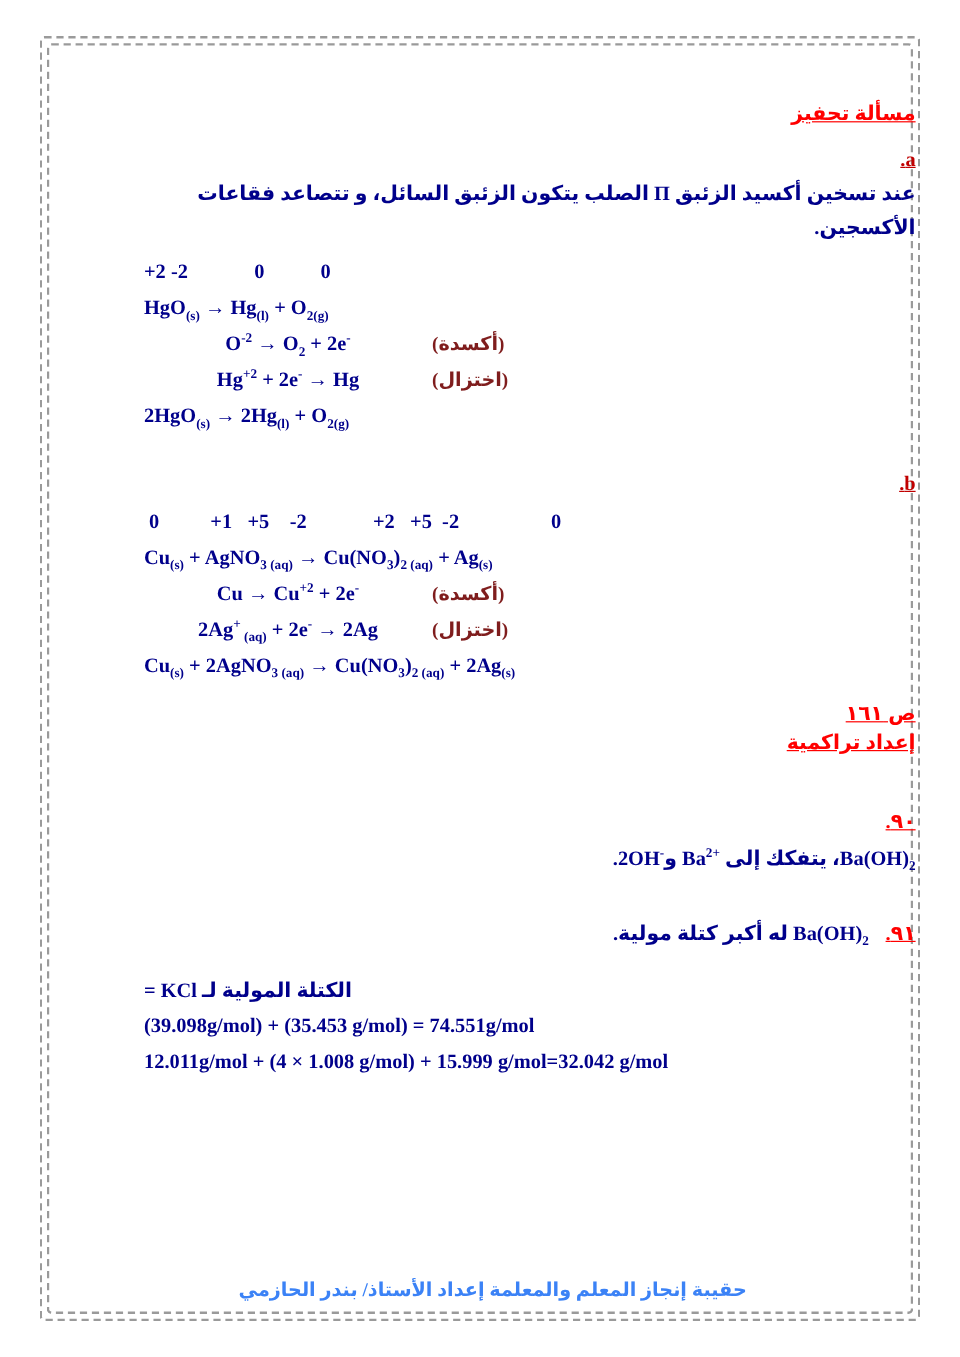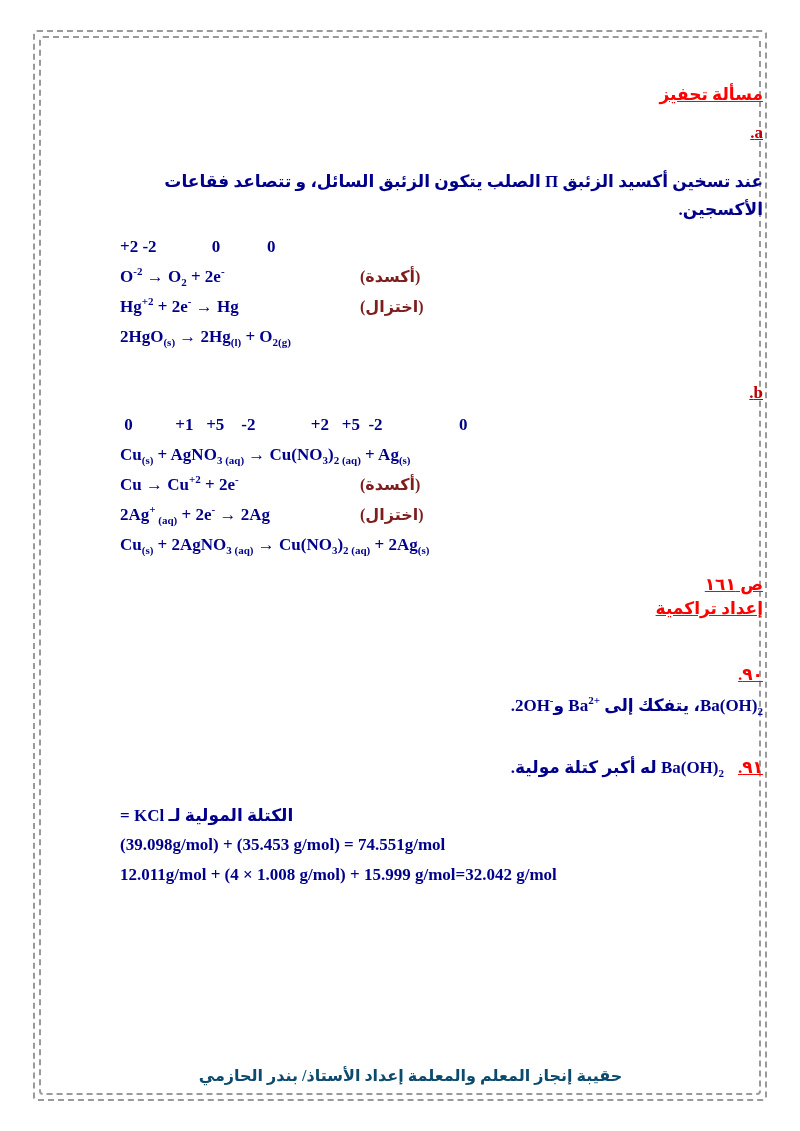--- a/index.html
+++ b/index.html
@@ -20,50 +20,51 @@
 
   .h-red{color:#ff0000;font-size:17px;line-height:22px;text-decoration:underline;}
   .h-part{color:#c00000;font-size:17px;line-height:22px;text-decoration:underline;}
   .h-red-inline{color:#ff0000;font-size:17px;text-decoration:underline;margin-inline-end:10px;}
 
   .intro{color:#00008b;font-size:17px;line-height:28px;margin:0;}
   .txt{color:#00008b;font-size:17px;line-height:28px;}
 
   .eq{color:#00008b;font-size:17px;line-height:30px;}
   .ox{white-space:pre;}
-  .eq-row{display:flex;align-items:baseline;}
+  .eq-row{display:flex;align-items:baseline;text-align:center;}
   .eqcol{min-width:240px;}
   .eq-label{color:#7f1d1d;font-size:16px;direction:rtl;}
   sub{font-size:11px;line-height:0;}
   sup{font-size:11px;line-height:0;}
 
-  .mt2{margin-top:2px}.mt6{margin-top:6px}.mt8{margin-top:8px}.mt10{margin-top:24px}
+  .mt2{margin-top:2px}.mt6{margin-top:6px}.mt8{margin-top:8px}.mt10{margin-top:4px}
   .mt14{margin-top:14px}.mt16{margin-top:16px}.mt20{margin-top:20px}.mt26{margin-top:26px}
   .mt30{margin-top:30px}.mt34{margin-top:34px}.mt44{margin-top:44px}
 
   .footer{position:absolute;left:0;right:0;bottom:46px;text-align:center;direction:rtl;
-    color:#0c4a6e;font-size:16px;padding-left:21px;}
+    color:#3b82f6;font-size:16px;padding-left:21px;}
 </style>
 </head>
 <body>
 
 <div class="page">
 
   <div class="frame-outer"></div>
   <div class="frame-inner"></div>
 
   <div class="content">
 
     <div class="h-red rtl">مسألة تحفيز</div>
     <div class="h-part rtl mt16">a.</div>
 
     <p class="intro rtl mt10">عند تسخين أكسيد الزئبق Π الصلب يتكون الزئبق السائل، و تتصاعد فقاعات</p>
     <p class="intro rtl">الأكسجين.</p>
 
     <div class="eq ox mt8">+2 -2             0           0</div>
+    <div class="eq"><span>HgO</span><sub>(s)</sub><span> → Hg</span><sub>(l)</sub><span> + O</span><sub>2(g)</sub></div>
     <div class="eq-row">
       <div class="eq eqcol"><span>O</span><sup>-2</sup><span> → O</span><sub>2</sub><span> + 2e</span><sup>-</sup></div>
       <div class="eq-label">(أكسدة)</div>
     </div>
     <div class="eq-row">
       <div class="eq eqcol"><span>Hg</span><sup>+2</sup><span> + 2e</span><sup>-</sup><span> → Hg</span></div>
       <div class="eq-label">(اختزال)</div>
     </div>
     <div class="eq"><span>2HgO</span><sub>(s)</sub><span> → 2Hg</span><sub>(l)</sub><span> + O</span><sub>2(g)</sub></div>
 

